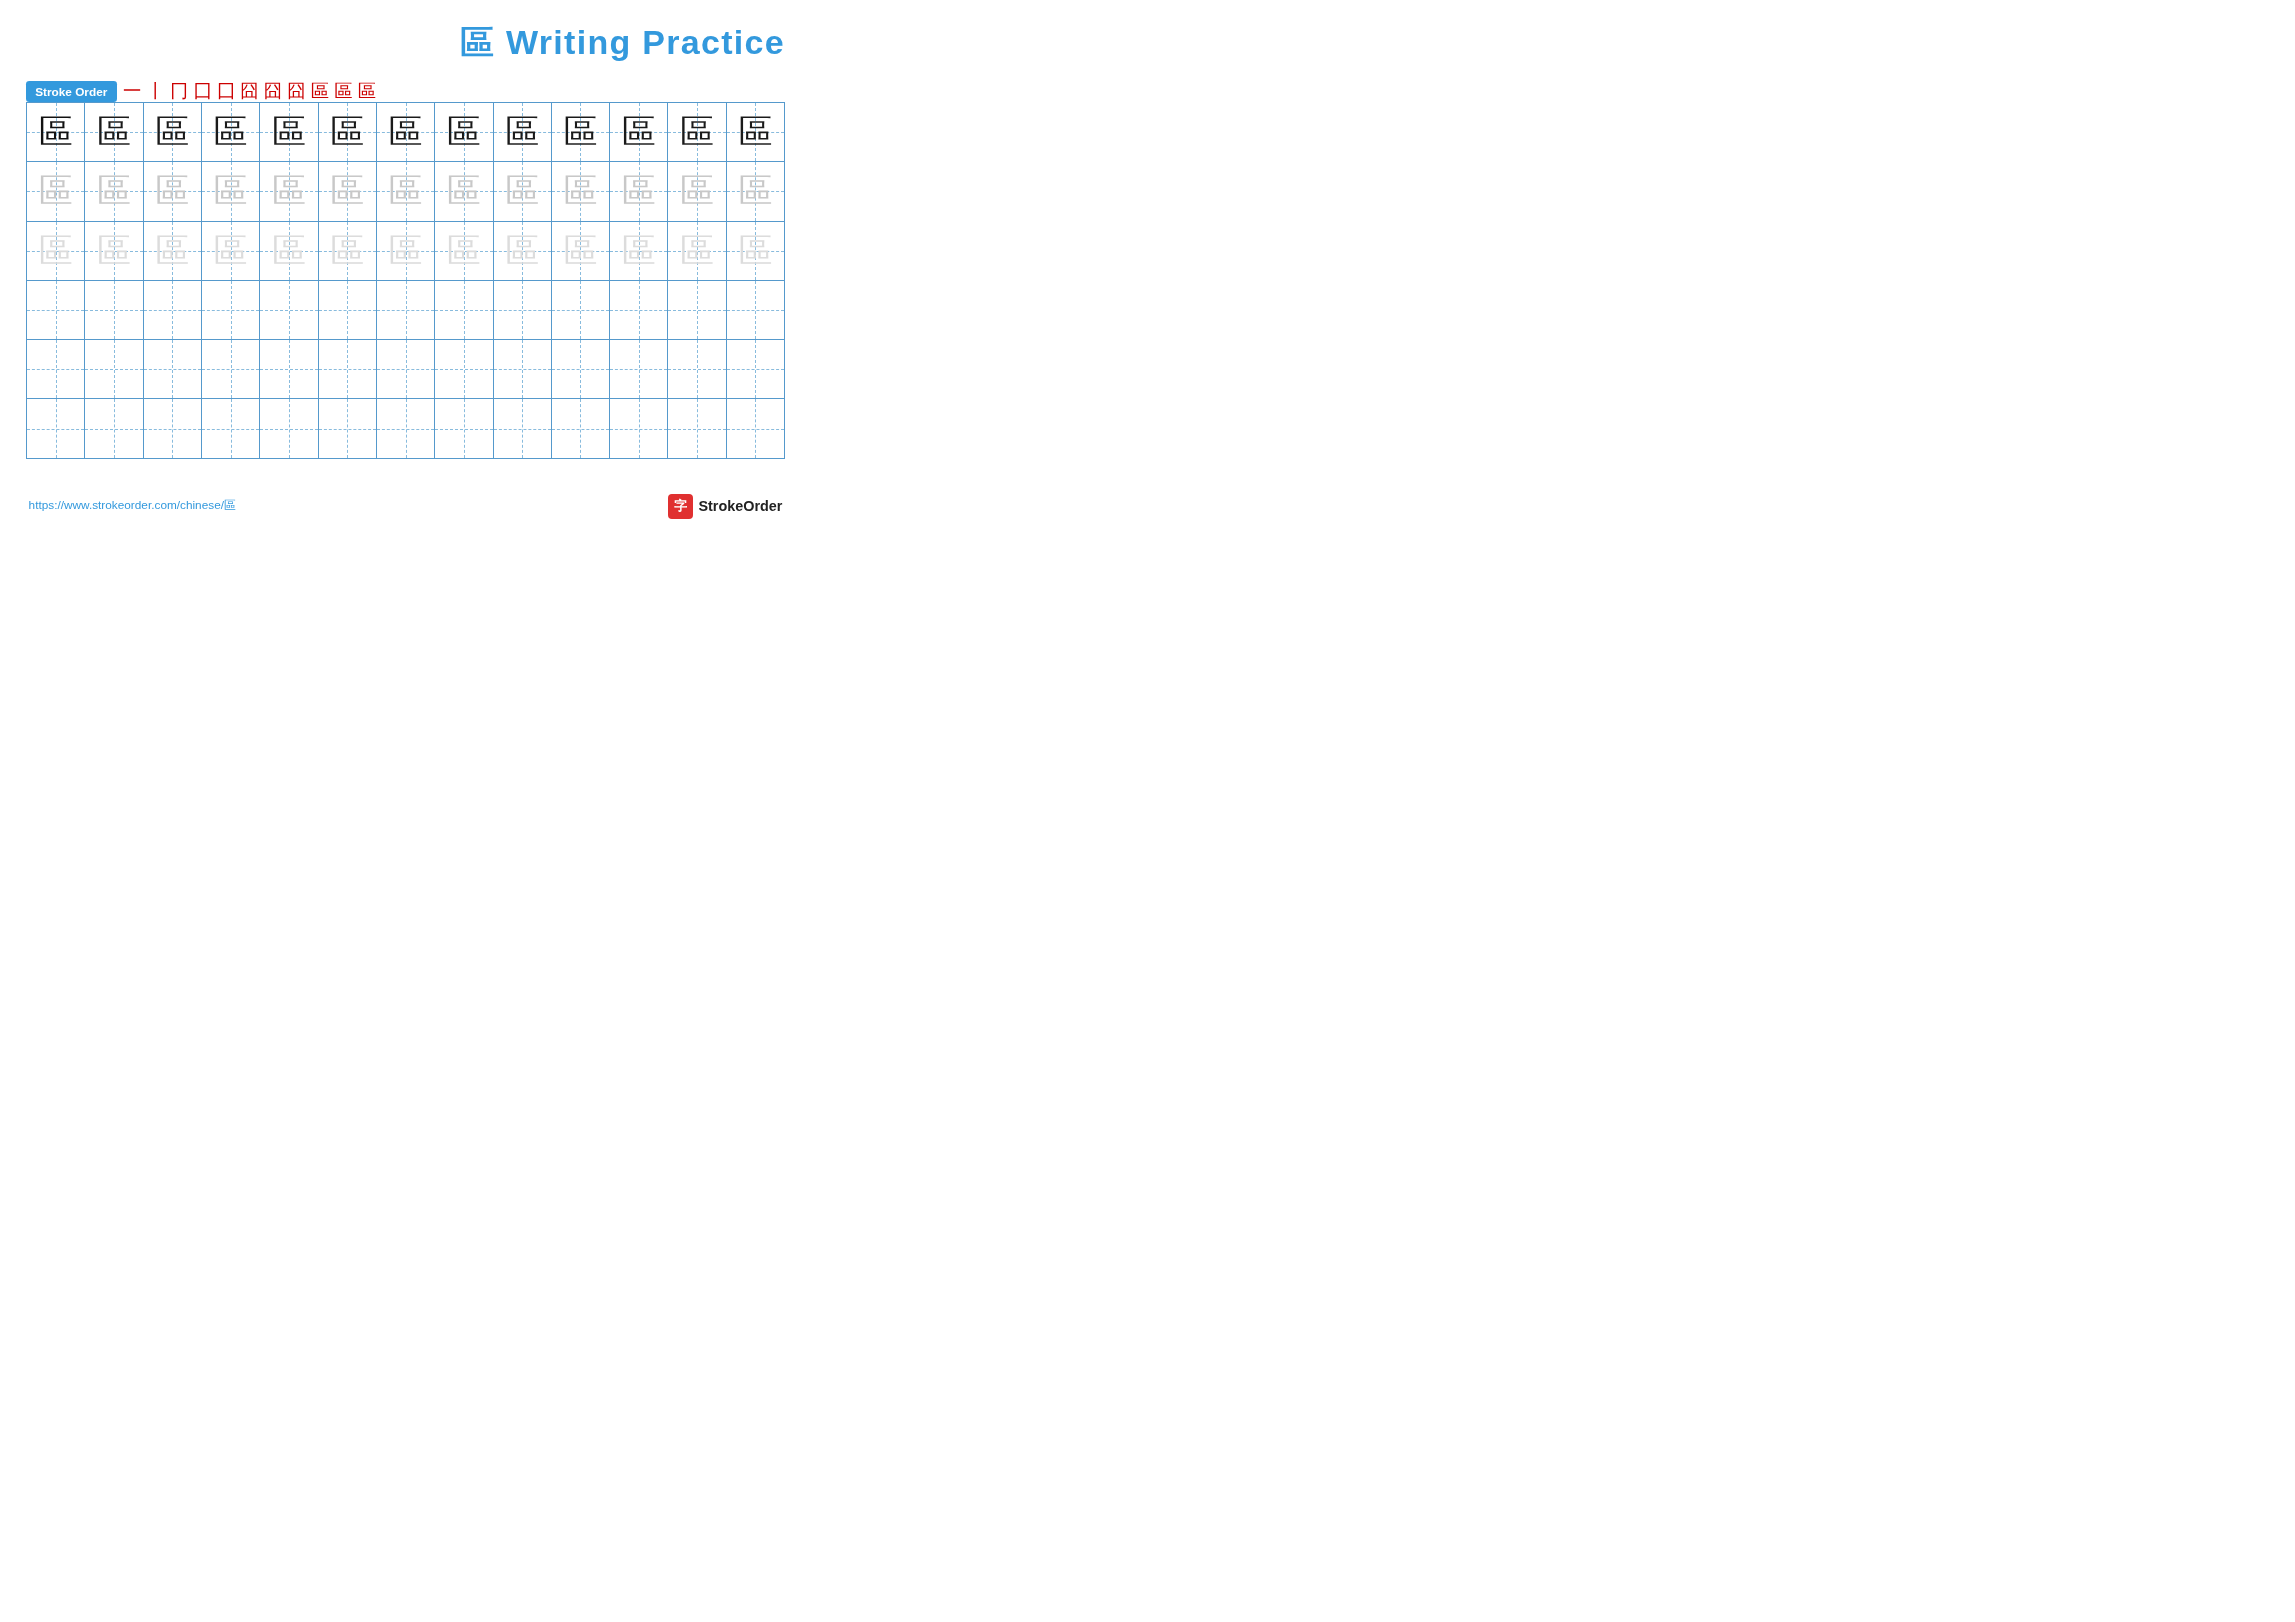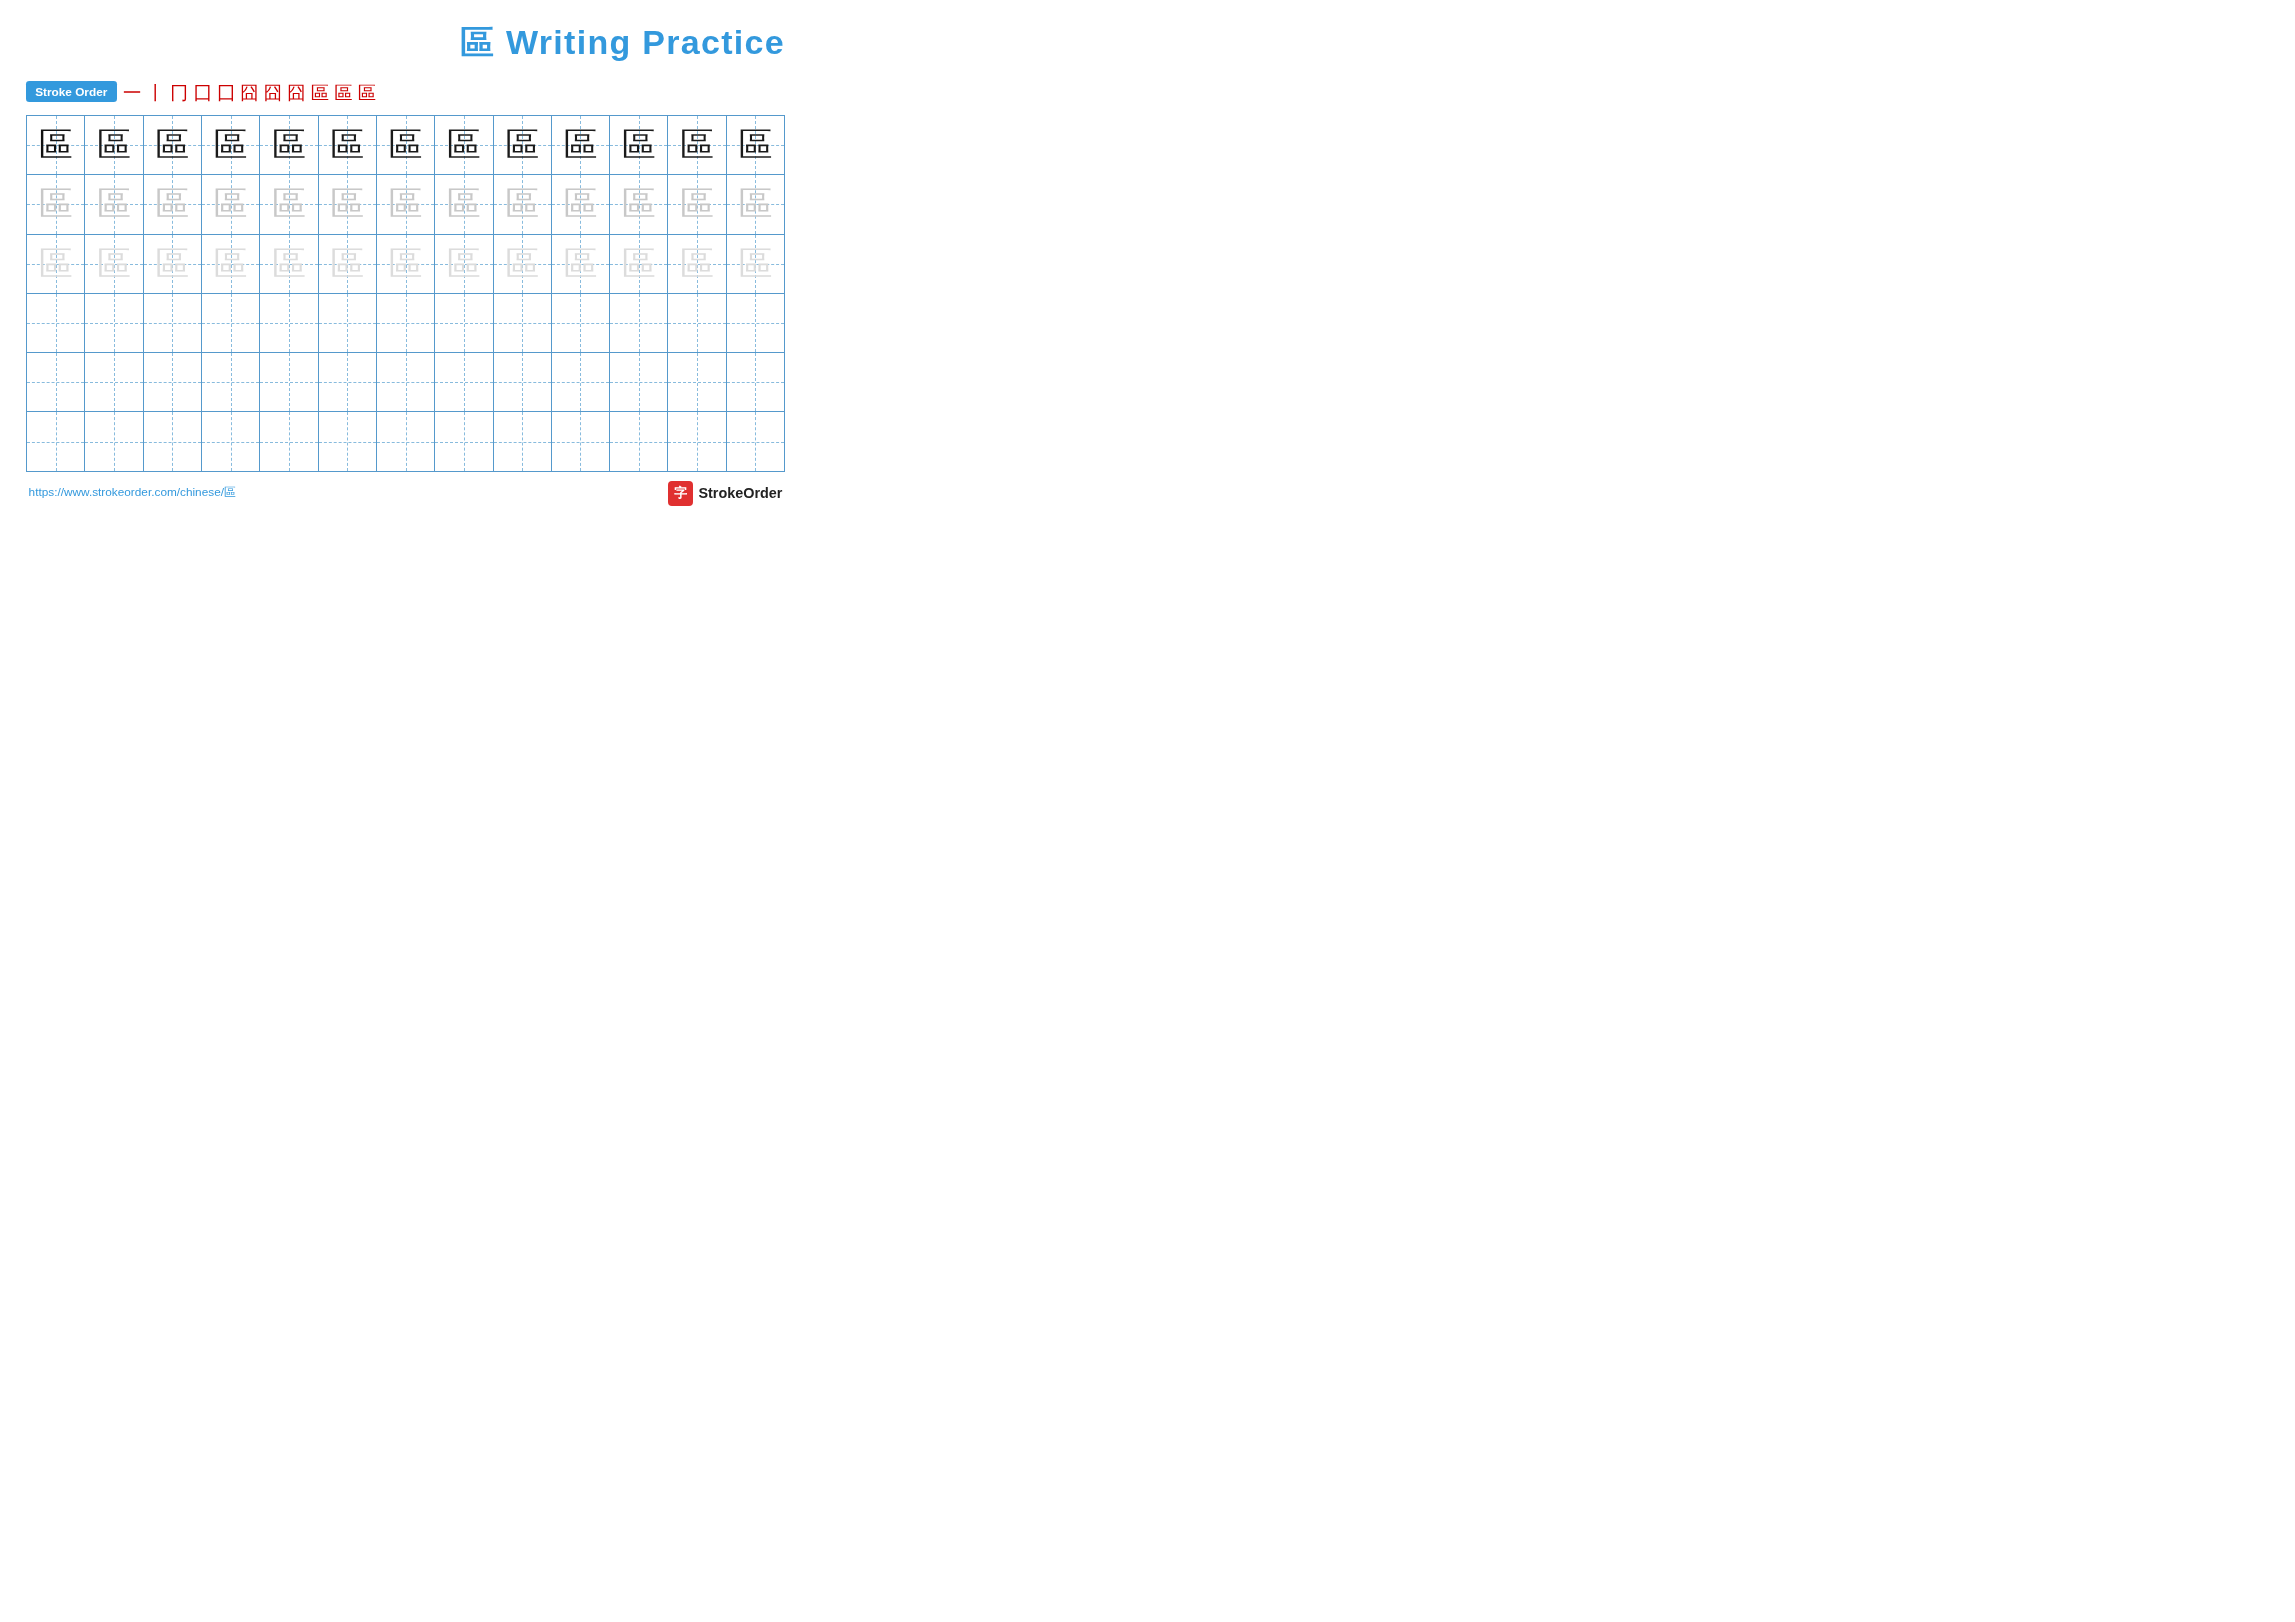--- a/index.html
+++ b/index.html
@@ -22,22 +22,21 @@
       color: #3399dd;
       letter-spacing: 1.3px;
     }
     .title-char {
       color: #3399dd;
     }
 
     
     .stroke-order-row {
       display: flex;
-      align-items: flex-end;
-      margin-bottom: 13px;
+      align-items: center;
       gap: 6.5px;
     }
     .stroke-order-badge {
       background: #3399dd;
       color: #fff;
       font-size: 11.8px;
       font-weight: bold;
       padding: 3.3px 9.2px;
       border-radius: 3.3px;
       white-space: nowrap;
@@ -120,21 +119,21 @@
     }
     .cell-char.light {
       color: #dcdcdc;
     }
 
     
     .footer {
       display: flex;
       justify-content: space-between;
       align-items: center;
-      margin-top: 9px;
+      margin-top: 35px;
       padding: 0 2.6px;
     }
     .footer-link {
       color: #3399dd;
       font-size: 11.8px;
       text-decoration: none;
     }
     .brand {
       display: flex;
       align-items: center;

